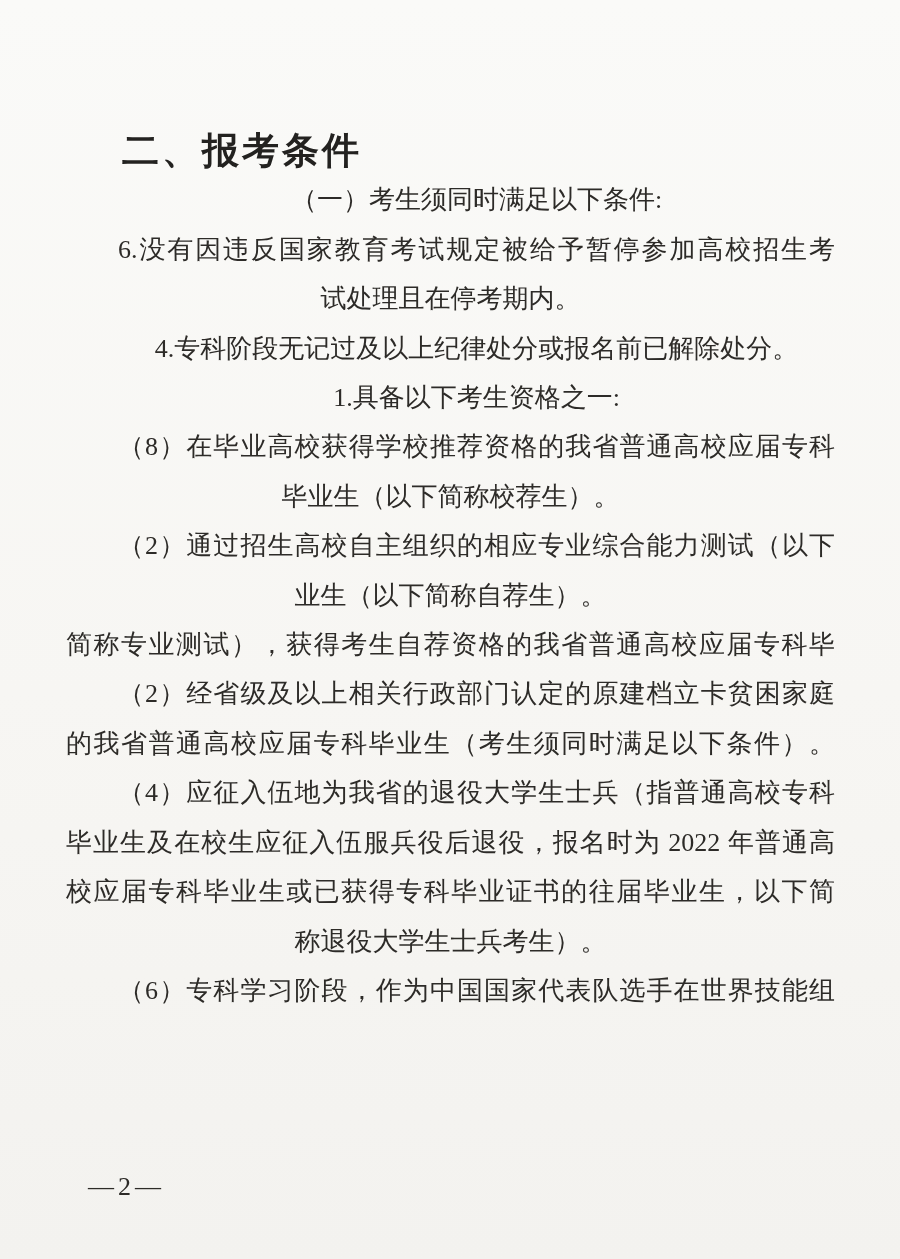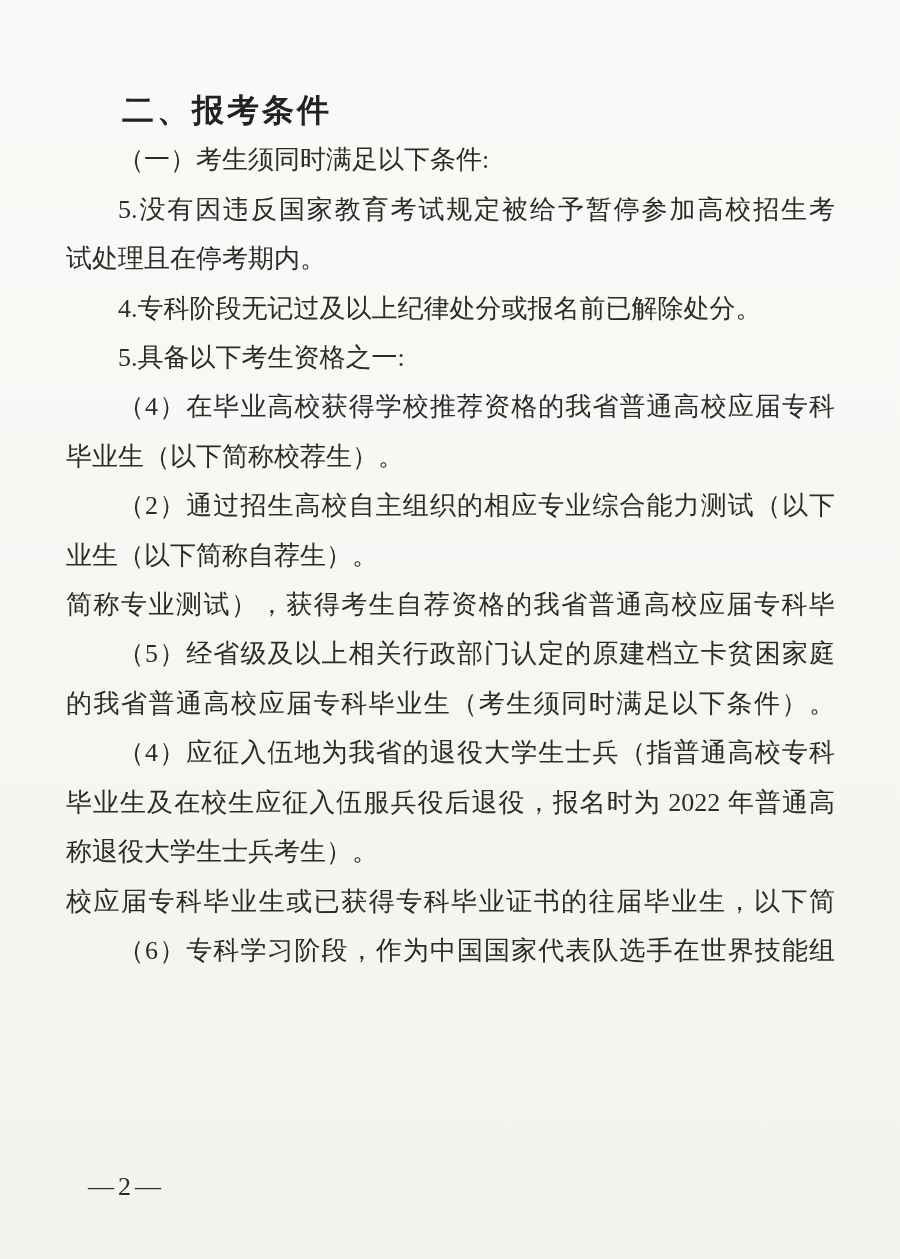--- a/index.html
+++ b/index.html
@@ -21,33 +21,34 @@
   }
   .content {
     position: absolute;
     left: 66px;
     top: 86px;
     width: 769px;
   }
   .heading {
     font-family: Liberation Serif, serif;
     font-weight: bold;
-    font-size: 32px;
+    font-size: 37px;
     letter-spacing: 3px;
     line-height: 49.4px;
     color: #232220;
     padding-left: 56px;
     white-space: nowrap;
+    margin-top: 40px;
   }
   .ln {
     font-size: 26px;
     line-height: 49.4px;
     color: #2d2b28;
     white-space: nowrap;
-    text-align: left;
+    text-align: center;
   }
   .ln.indent {
     padding-left: 52px;
   }
   .ln.fill {
     text-align: justify;
     text-align-last: justify;
     text-justify: inter-character;
   }
   .page-number {
@@ -59,31 +60,31 @@
     color: #2d2b28;
   }
 </style>
 </head>
 <body>
 
 <div class="page">
   <div class="content">
     <div class="heading">二、报考条件</div>
     <div class="ln indent">（一）考生须同时满足以下条件:</div>
-    <div class="ln indent fill">5.没有因违反国家教育考试规定被给予暂停参加高校招生考</div>
+    <div class="ln indent fill">6.没有因违反国家教育考试规定被给予暂停参加高校招生考</div>
     <div class="ln">试处理且在停考期内。</div>
     <div class="ln indent">4.专科阶段无记过及以上纪律处分或报名前已解除处分。</div>
-    <div class="ln indent">5.具备以下考生资格之一:</div>
-    <div class="ln indent fill">（4）在毕业高校获得学校推荐资格的我省普通高校应届专科</div>
+    <div class="ln indent">1.具备以下考生资格之一:</div>
+    <div class="ln indent fill">（8）在毕业高校获得学校推荐资格的我省普通高校应届专科</div>
     <div class="ln">毕业生（以下简称校荐生）。</div>
     <div class="ln indent fill">（2）通过招生高校自主组织的相应专业综合能力测试（以下</div>
     <div class="ln">业生（以下简称自荐生）。</div>
     <div class="ln fill">简称专业测试），获得考生自荐资格的我省普通高校应届专科毕</div>
-    <div class="ln indent fill">（5）经省级及以上相关行政部门认定的原建档立卡贫困家庭</div>
+    <div class="ln indent fill">（2）经省级及以上相关行政部门认定的原建档立卡贫困家庭</div>
     <div class="ln fill">的我省普通高校应届专科毕业生（考生须同时满足以下条件）。</div>
     <div class="ln indent fill">（4）应征入伍地为我省的退役大学生士兵（指普通高校专科</div>
     <div class="ln fill">毕业生及在校生应征入伍服兵役后退役，报名时为 2022 年普通高</div>
+    <div class="ln fill">校应届专科毕业生或已获得专科毕业证书的往届毕业生，以下简</div>
     <div class="ln">称退役大学生士兵考生）。</div>
-    <div class="ln fill">校应届专科毕业生或已获得专科毕业证书的往届毕业生，以下简</div>
     <div class="ln indent fill">（6）专科学习阶段，作为中国国家代表队选手在世界技能组</div>
   </div>
   <div class="page-number">—2—</div>
 </div>
 
 </body></html>

